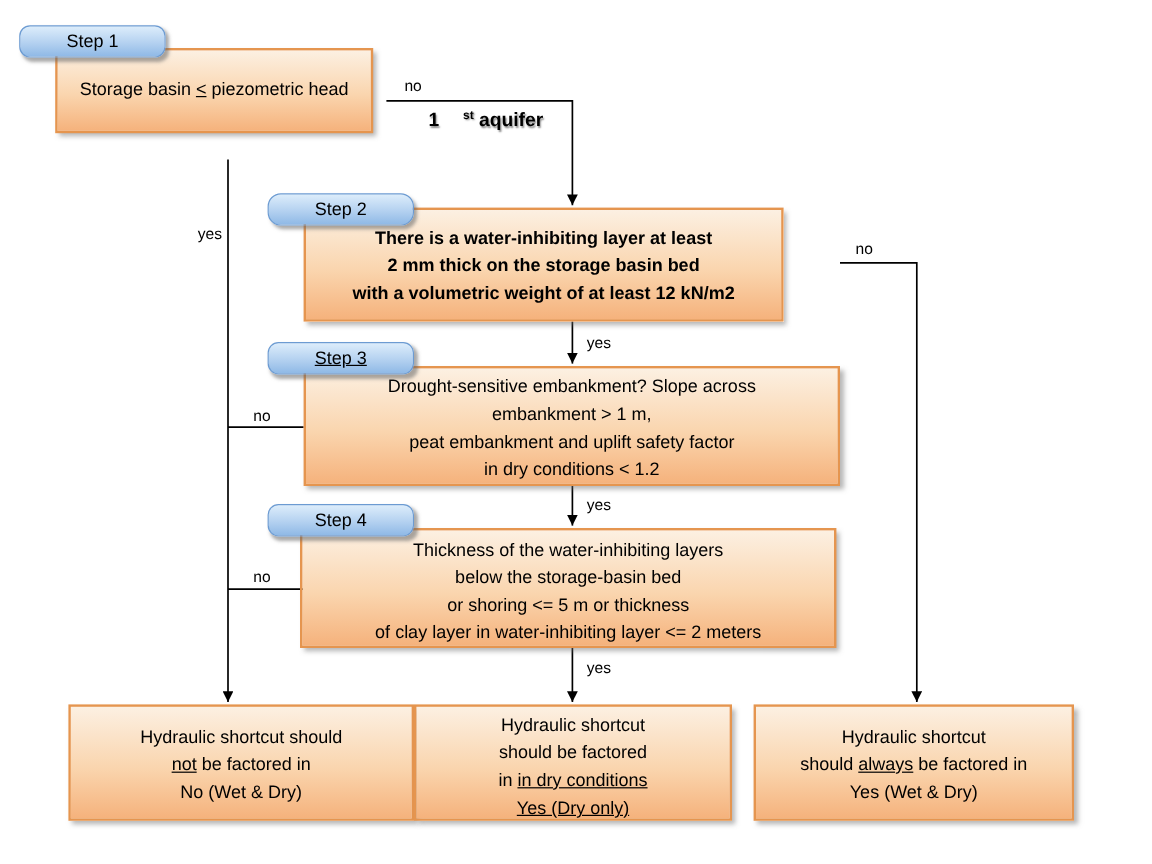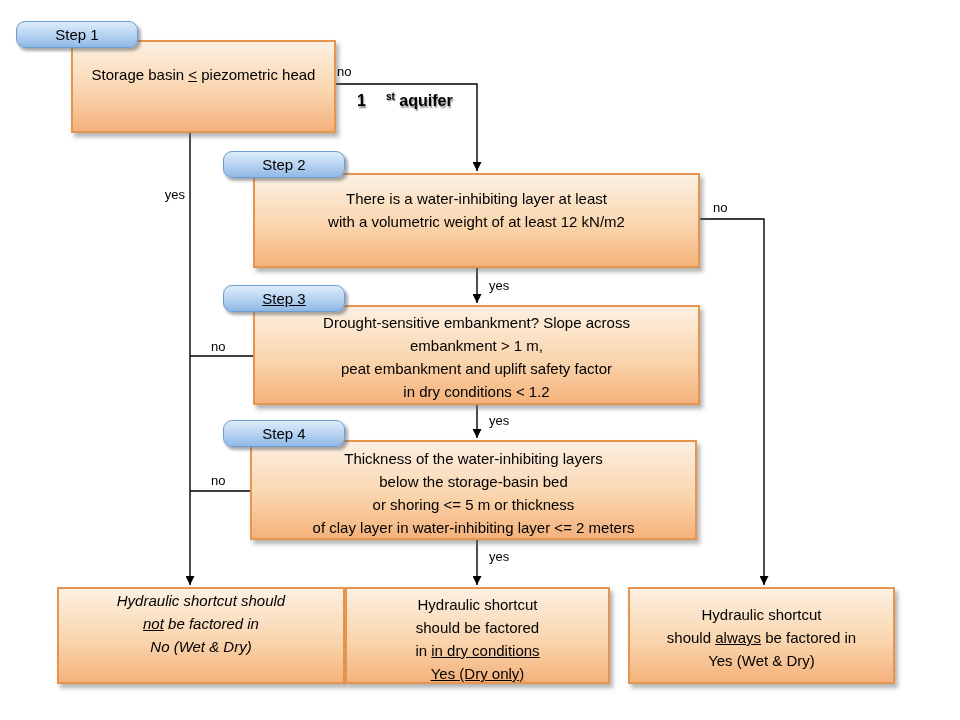--- a/index.html
+++ b/index.html
@@ -74,45 +74,46 @@
     <polyline points="190,133 190,585" marker-end="url(#ah)"></polyline>
     <polyline points="477,268 477,303" marker-end="url(#ah)"></polyline>
     <polyline points="700,219 764,219 764,585" marker-end="url(#ah)"></polyline>
     <line x1="253" y1="356" x2="190" y2="356"></line>
     <polyline points="477,405 477,438" marker-end="url(#ah)"></polyline>
     <line x1="253" y1="491" x2="190" y2="491"></line>
     <polyline points="477,540 477,585" marker-end="url(#ah)"></polyline>
   </svg>
 
   <div class="badge" style="left:16px; top:21px;">Step 1</div>
-  <div class="badge" style="left:223px; top:151px;">Step 2</div>
+  <div class="badge" style="left:223px; top:161px;border-radius:11px;">Step 2</div>
   <div class="badge" style="left:223px; top:285px;text-decoration:underline;">Step 3</div>
   <div class="badge" style="left:223px; top:420px;text-align:center;">Step 4</div>
 
-  <div class="box" style="left:71px; top:40px; width:265px; height:93px; padding-top:21px;">
+  <div class="box" style="left:46px; top:40px; width:265px; height:71px; padding-top:21px;">
       <div class="line"><span>Storage basin </span><span class="u">&lt;</span><span> piezometric head</span></div>
     </div>
-  <div class="box" style="left:253px; top:173px; width:447px; height:95px; padding-top:12px;">
+  <div class="box" style="left:253px; top:173px; width:400px; height:95px; padding-top:12px;font-weight:bold;">
       <div class="line"><span>There is a water-inhibiting layer at least</span></div>
+      <div class="line"><span>2 mm thick on the storage basin bed</span></div>
       <div class="line"><span>with a volumetric weight of at least 12 kN/m2</span></div>
     </div>
   <div class="box" style="left:253px; top:305px; width:447px; height:100px; padding-top:4px;">
       <div class="line"><span>Drought-sensitive embankment? Slope across</span></div>
       <div class="line"><span>embankment &gt; 1 m,</span></div>
       <div class="line"><span>peat embankment and uplift safety factor</span></div>
       <div class="line"><span>in dry conditions &lt; 1.2</span></div>
     </div>
   <div class="box" style="left:250px; top:440px; width:447px; height:100px; padding-top:5px;">
       <div class="line"><span>Thickness of the water-inhibiting layers</span></div>
       <div class="line"><span>below the storage-basin bed</span></div>
       <div class="line"><span>or shoring &lt;= 5 m or thickness</span></div>
       <div class="line"><span>of clay layer in water-inhibiting layer &lt;= 2 meters</span></div>
     </div>
 
-  <div class="box" style="left:57px; top:587px; width:288px; height:97px; font-style:italic;">
+  <div class="box" style="left:57px; top:587px; width:288px; height:97px; padding-top:14px;">
       <div class="line"><span>Hydraulic shortcut should</span></div>
       <div class="line"><span class="u">not</span><span> be factored in</span></div>
       <div class="line"><span>No (Wet &amp; Dry)</span></div>
     </div>
   <div class="box" style="left:345px; top:587px; width:265px; height:97px; padding-top:4px;">
       <div class="line"><span>Hydraulic shortcut</span></div>
       <div class="line"><span>should be factored</span></div>
       <div class="line"><span>in </span><span class="u">in dry conditions</span></div>
       <div class="line"><span class="u">Yes (Dry only)</span></div>
     </div>

